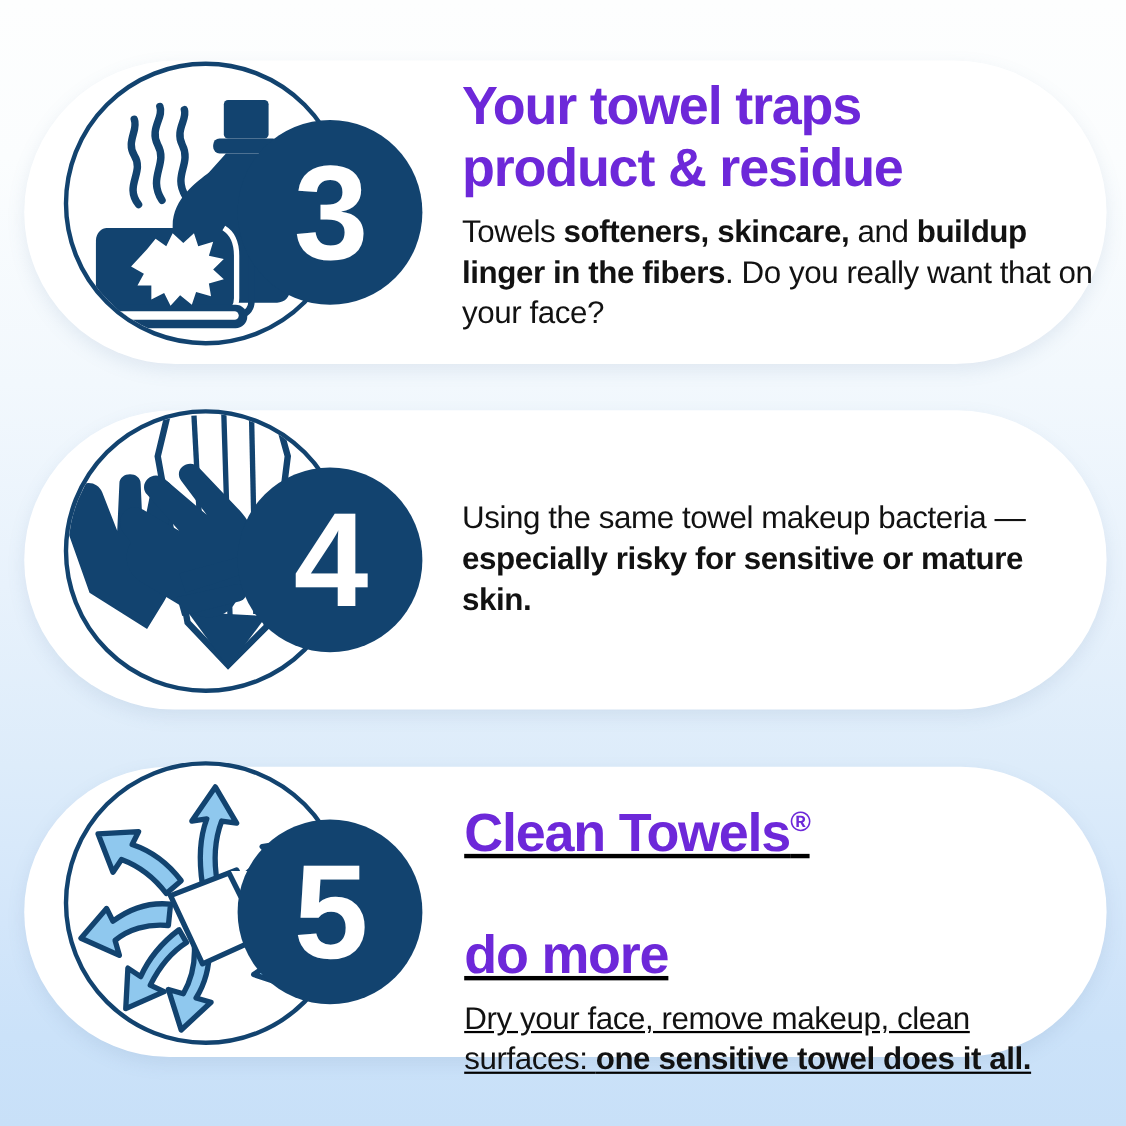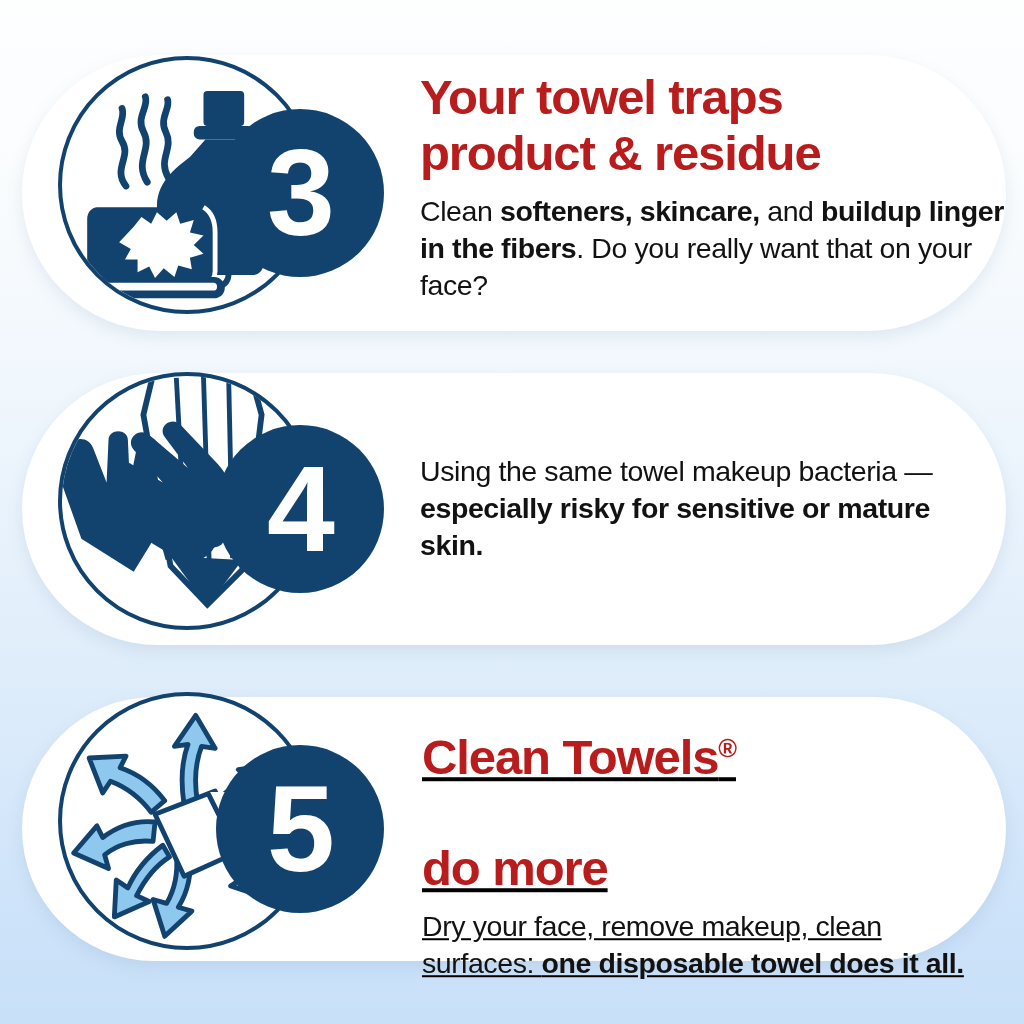--- a/index.html
+++ b/index.html
@@ -84,21 +84,21 @@
 
   
   .copy {
     position: absolute;
     left: 398px;
     top: 50%;
     transform: translateY(-50%);
     width: 580px;
   }
   .headline {
-    color: #b91c1c;
+    color: #6d28d9;
     font-weight: 700;
     font-size: 49px;
     line-height: 1.13;
     letter-spacing: -1.1px;
     margin: 0 0 12px 0;
     white-space: pre-line;
   }
   .headline sup {
     font-size: 0.52em;
     vertical-align: super;
@@ -149,21 +149,21 @@
             <path d="M74 172 l8 -10 l10 7 l6 -12 l10 9 l10 -9 l4 12 l14 -4 l-4 13 l14 3 l-10 10 l10 9 l-14 4 l2 12 l-14 -4 l-4 12 l-11 -9 l-9 10 l-6 -12 l-12 6 l0 -13 l-13 0 l6 -11 l-12 -7 z" fill="#ffffff"></path>
           </g>
         </svg>
       </div>
       <div class="num-badge">3</div>
     </div>
 
     <div class="copy">
       <h2 class="headline">Your towel traps
 product &amp; residue</h2>
-      <p class="body-copy"><span>Clean </span><b>softeners, skincare,</b><span> and </span><b>buildup linger in the fibers</b><span>. Do you really want that on your face?</span></p>
+      <p class="body-copy"><span>Towels </span><b>softeners, skincare,</b><span> and </span><b>buildup linger in the fibers</b><span>. Do you really want that on your face?</span></p>
     </div>
   </div>
 
   <div class="card card-2 c2">
     <div class="icon-cluster">
       <div class="icon-circle">
         <svg viewBox="0 0 258 258" xmlns="http://www.w3.org/2000/svg">
           <g>
 
             <path d="M96 -10 L196 4 L206 40 L186 200 L150 236 L112 196 L84 40 Z" fill="none" stroke="#12436f" stroke-width="6"></path>
@@ -219,17 +219,17 @@
         </svg>
       </div>
       <div class="num-badge">5</div>
     </div>
 
     <div class="copy">
       <h2 class="headline">
         <span>Clean Towels</span><sup>®</sup><br>
         <span>do more</span>
       </h2>
-      <p class="body-copy"><span>Dry your face, remove makeup, clean surfaces: </span><b>one disposable towel does it all.</b></p>
+      <p class="body-copy"><span>Dry your face, remove makeup, clean surfaces: </span><b>one sensitive towel does it all.</b></p>
     </div>
   </div>
 
 </div>
 
 </body></html>

